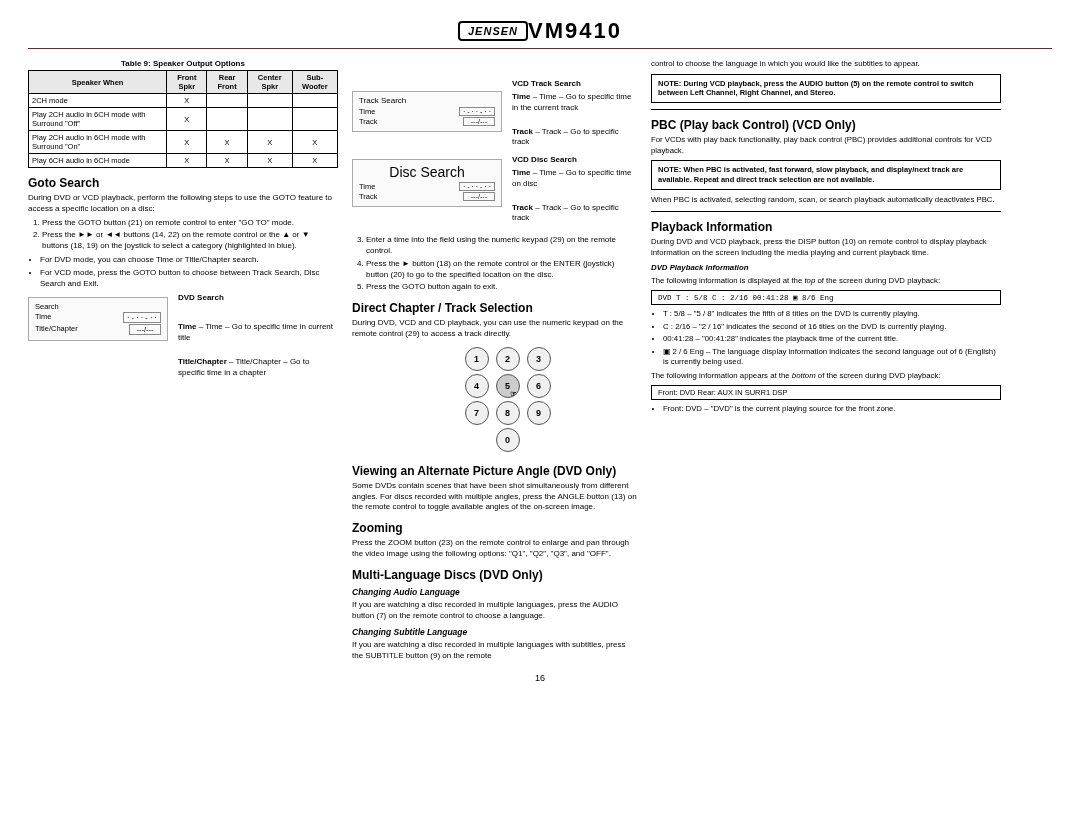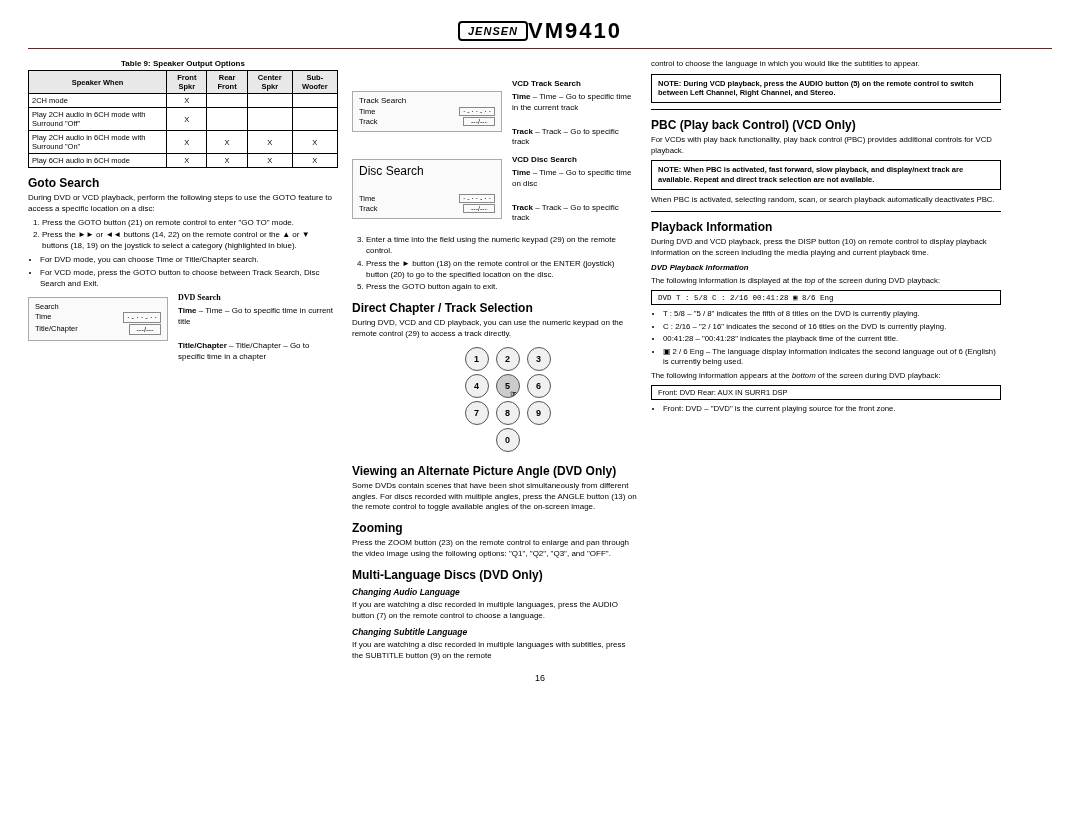--- a/index.html
+++ b/index.html
@@ -259,22 +259,23 @@
 
     .disc-search-illus {
       border: 1px solid #aaa;
       padding: 4px 6px;
       width: 150px;
       margin: 4px 0;
       font-size: 7.5px;
       background: #fafafa;
     }
     .disc-search-illus .title {
-      font-size: 12px;
-      margin-bottom: 16px;
+      font-size: 14px;
+      margin-bottom: 2px;
+      text-align: center;
     }
     .disc-search-illus .row {
       display: flex;
       justify-content: space-between;
       margin-bottom: 1px;
     }
 
   </style>
 </head>
 <body>
@@ -357,21 +358,21 @@
               <span>Time</span>
               <span class="dotted-box">· - · · - · ·</span>
             </div>
             <div class="row">
               <span>Title/Chapter</span>
               <span class="dotted-box">---/---</span>
             </div>
           </div>
         </div>
         <div style="font-size:7.5px; line-height:1.35;">
-          <p style="font-weight:bold; margin-bottom:2px;font-family:Liberation Serif, serif;">DVD Search</p>
+          <p style="font-weight:bold; margin-bottom:18px;">DVD Search</p>
           <p><span style="font-weight:bold;">Time</span> – <span>Time – Go to specific time in current title</span></p>
           <br>
           <p><span style="font-weight:bold;">Title/Chapter</span> – <span>Title/Chapter – Go to specific time in a chapter</span></p>
         </div>
       </div>
 
     </div>
 
     <div class="col-mid">
 

